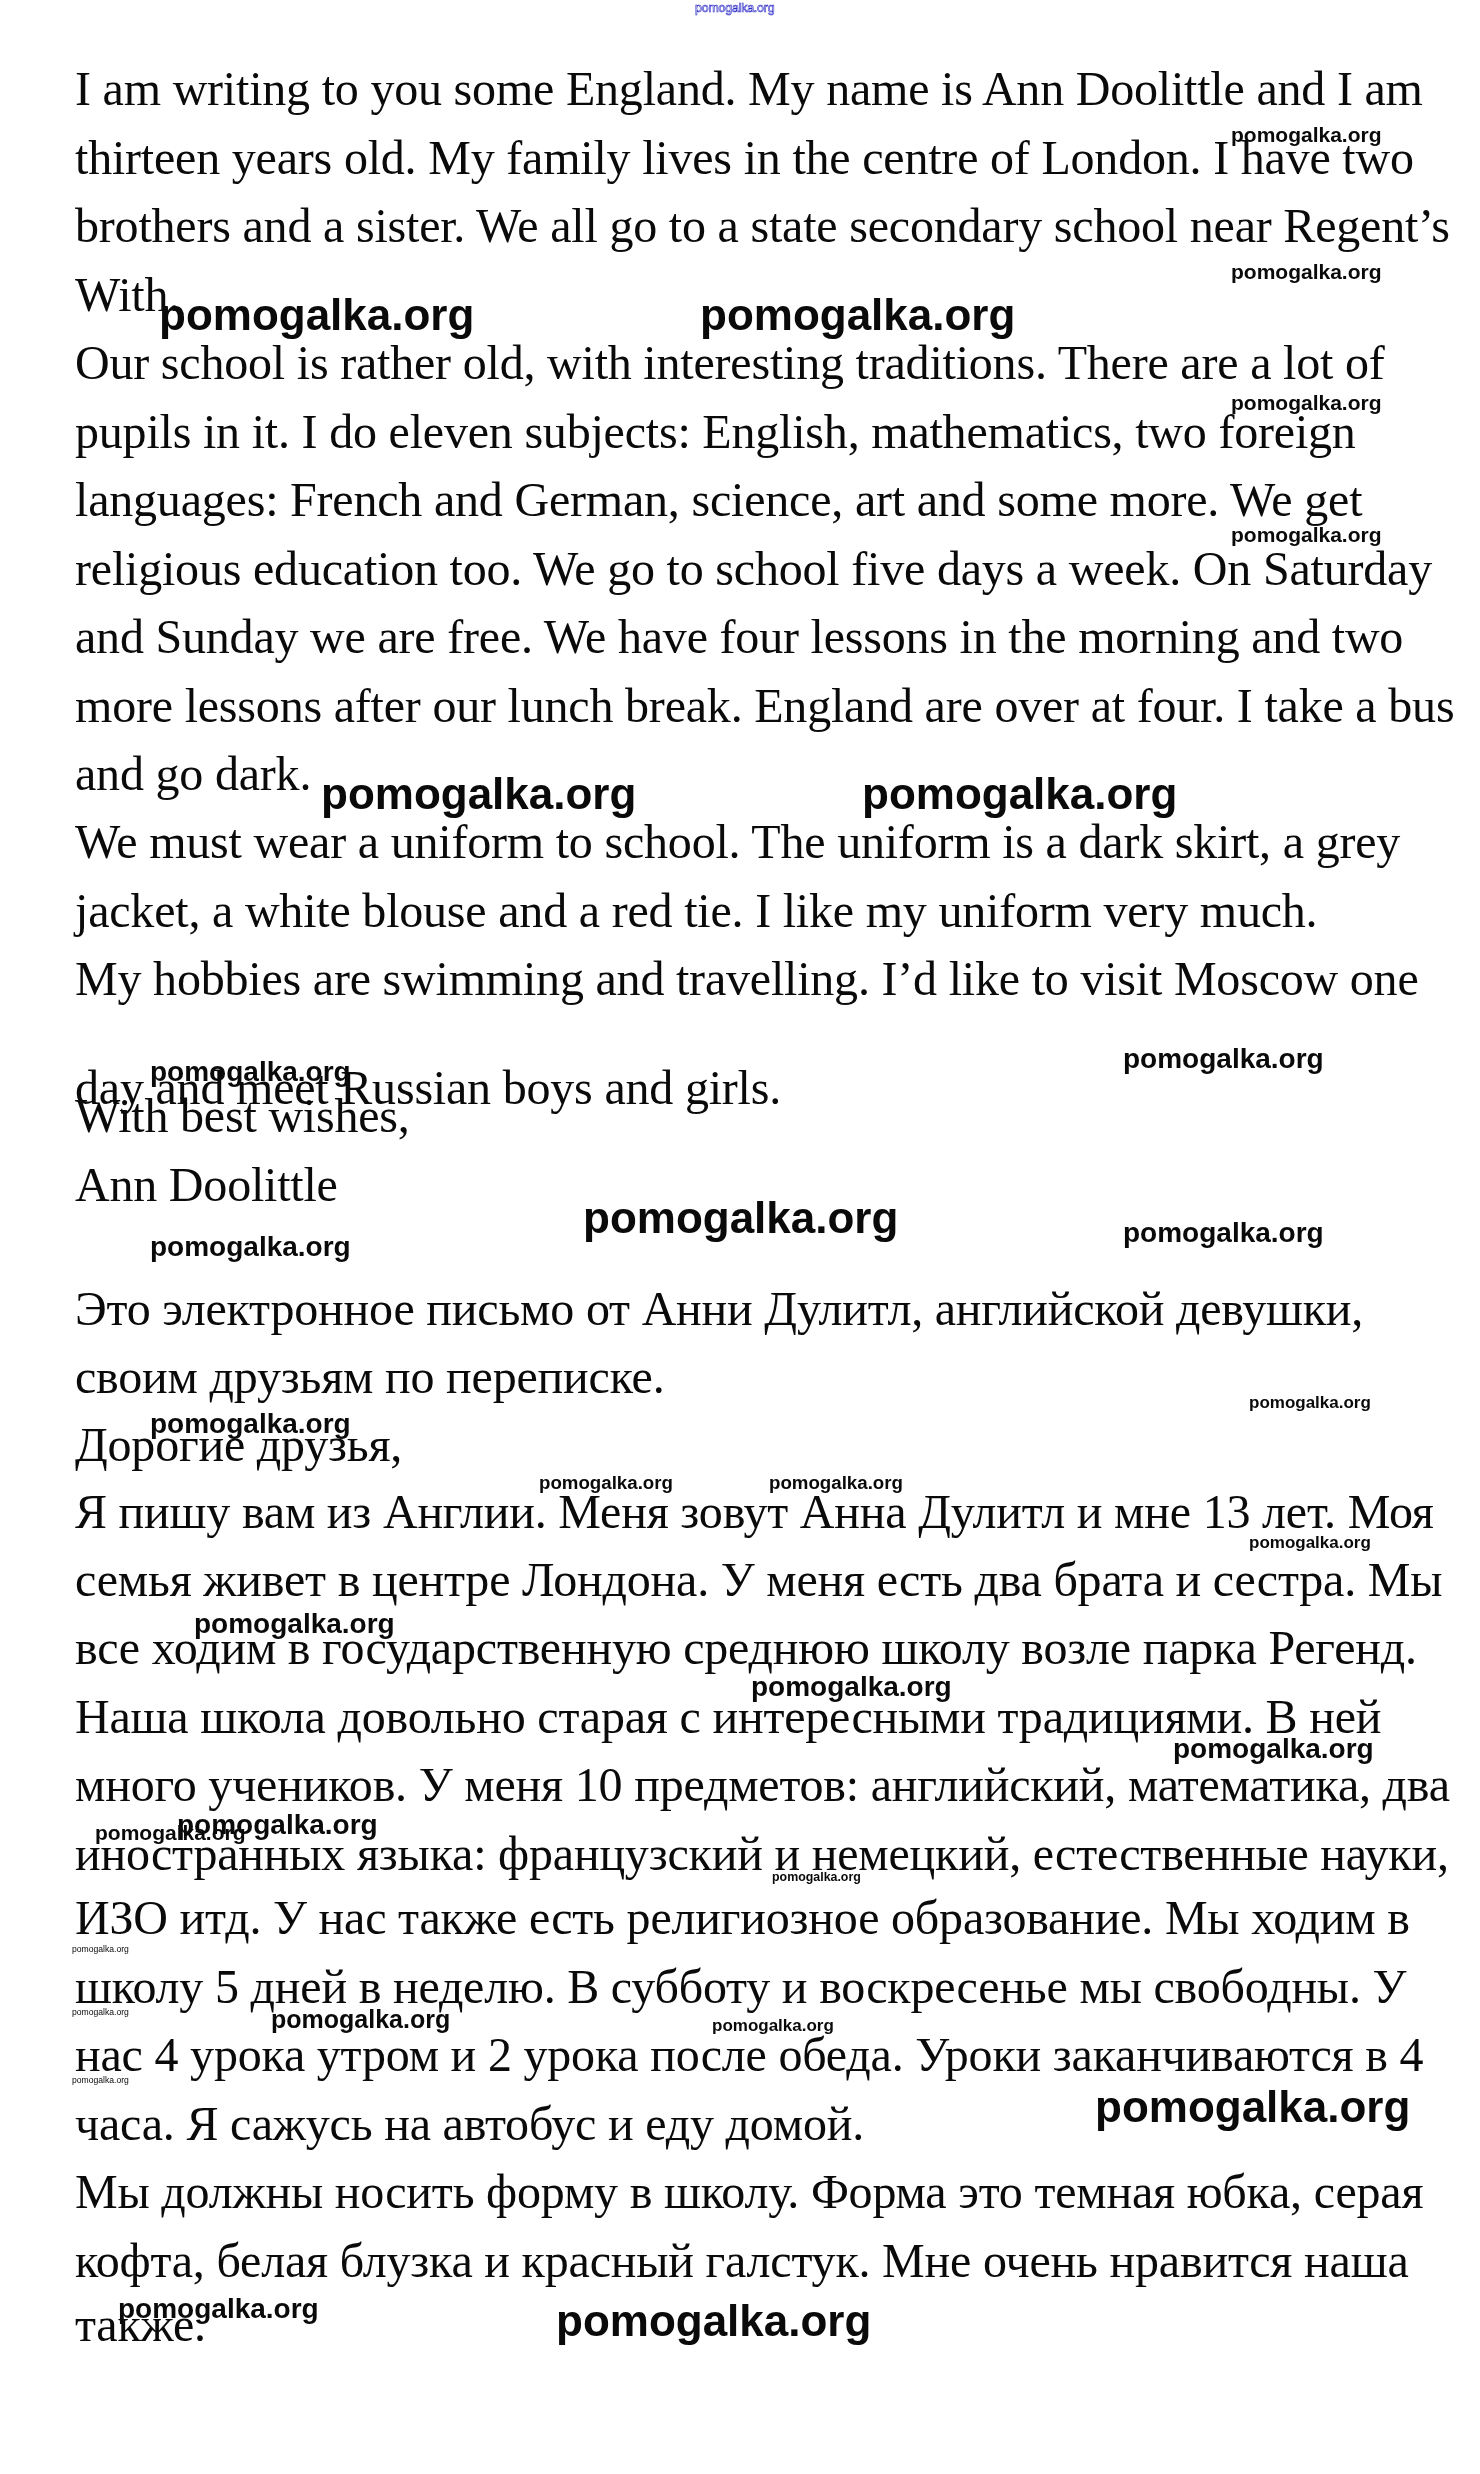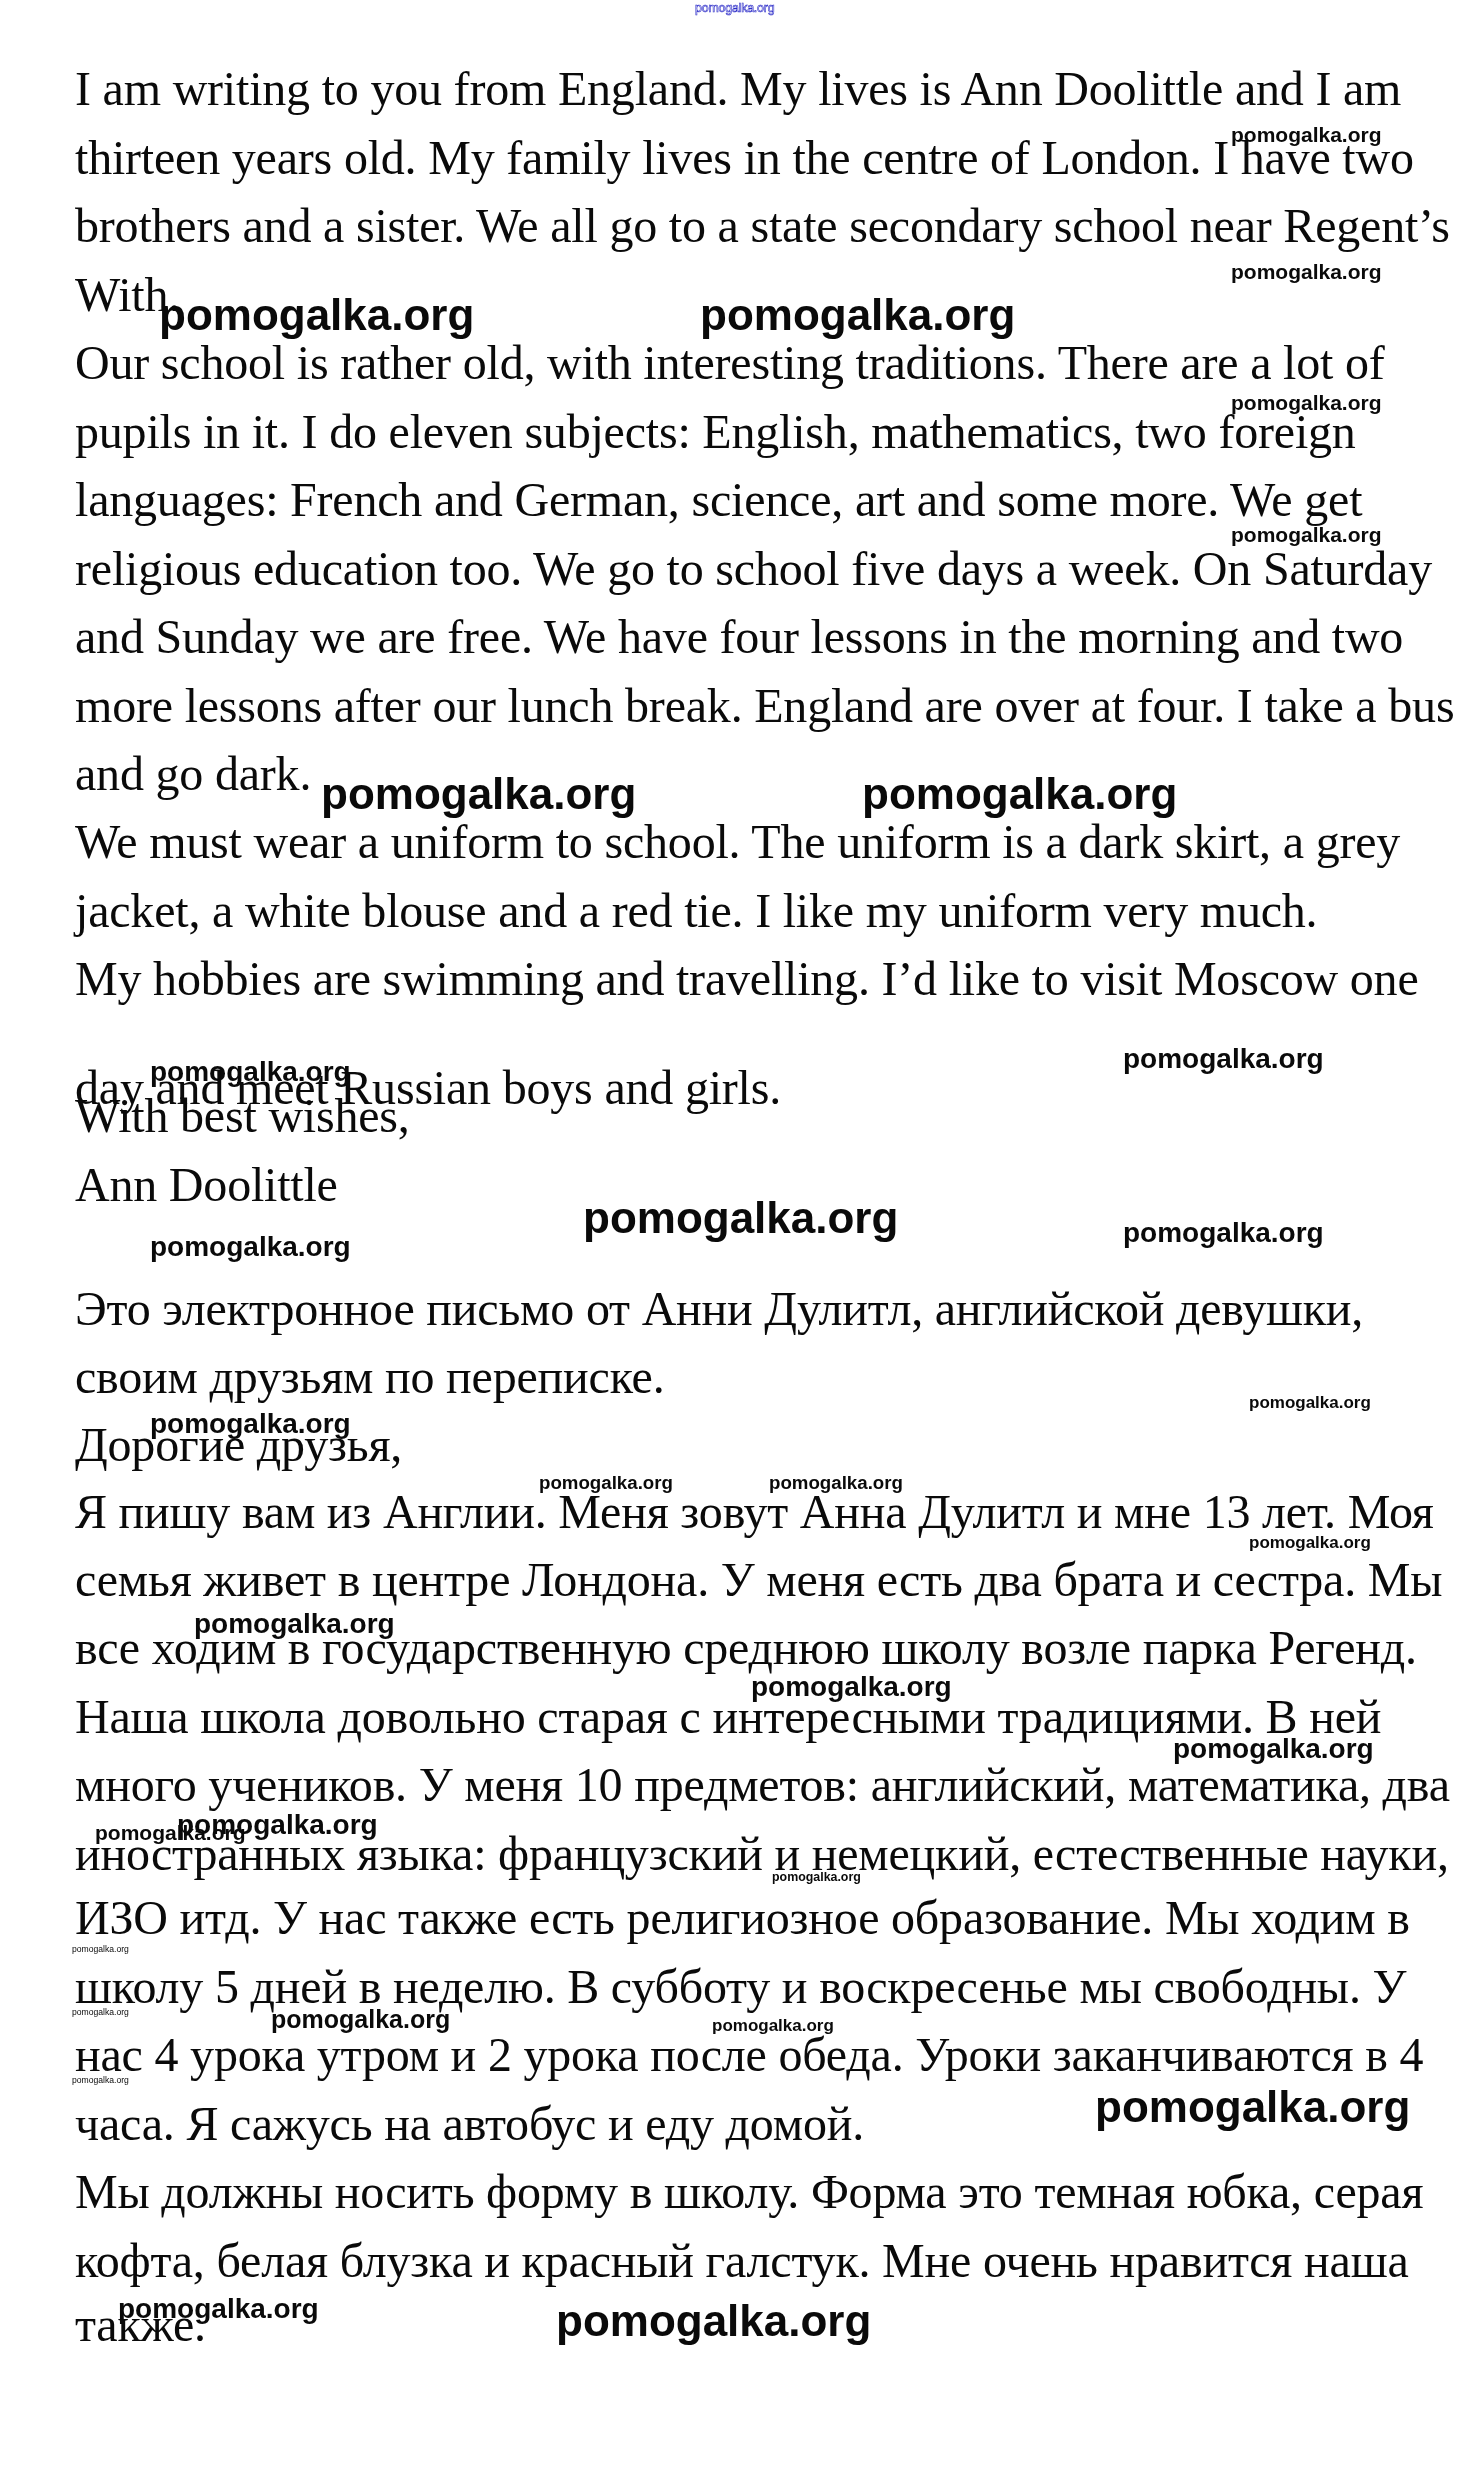--- a/index.html
+++ b/index.html
@@ -26,21 +26,21 @@
   }
 </style>
 </head>
 <body>
 
 <div class="page">
 
   <div class="wm-top">pomogalka.org</div>
 
   <div>
-    <div class="line" style="top:65px">I am writing to you from England. My lives is Ann Doolittle and I am</div>
+    <div class="line" style="top:65px">I am writing to you some England. My name is Ann Doolittle and I am</div>
     <div class="line" style="top:134px">thirteen years old. My family lives in the centre of London. I have two</div>
     <div class="line" style="top:202px">brothers and a sister. We all go to a state secondary school near Regent’s</div>
     <div class="line" style="top:271px">With.</div>
     <div class="line" style="top:339px">Our school is rather old, with interesting traditions. There are a lot of</div>
     <div class="line" style="top:408px">pupils in it. I do eleven subjects: English, mathematics, two foreign</div>
     <div class="line" style="top:476px">languages: French and German, science, art and some more. We get</div>
     <div class="line" style="top:545px">religious education too. We go to school five days a week. On Saturday</div>
     <div class="line" style="top:613px">and Sunday we are free. We have four lessons in the morning and two</div>
     <div class="line" style="top:682px">more lessons after our lunch break. England are over at four. I take a bus</div>
     <div class="line" style="top:750px">and go dark.</div>

